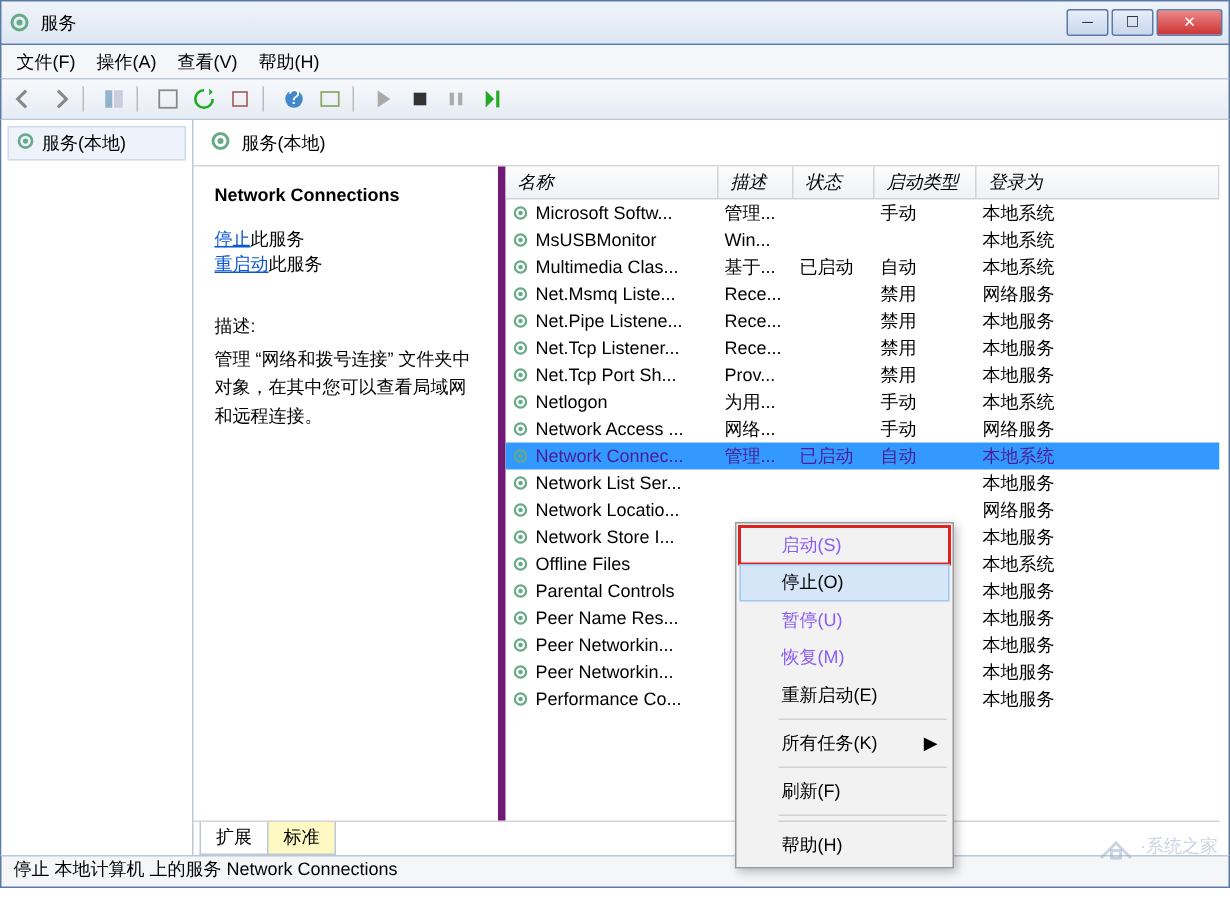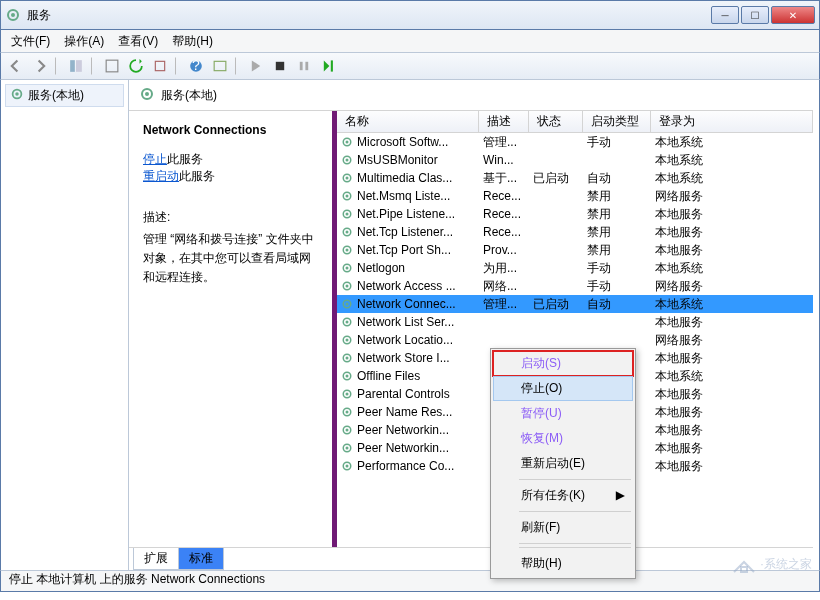--- a/index.html
+++ b/index.html
@@ -28,33 +28,33 @@
 .rp-header { height: 30px; display: flex; align-items: center; padding: 0 10px; gap: 6px; }
 .rp-body { flex: 1; display: flex; border-top: 1px solid #d4d4d4; border-bottom: 1px solid #d4d4d4; margin: 0 6px 0 0; }
 .detailpane { width: 208px; padding: 12px 14px; border-right: 5px solid #701a75; }
 .detailpane .svcname { font-weight: bold; margin-bottom: 14px; }
 .detailpane a { color: #0b57d0; text-decoration: underline; cursor: pointer; }
 .detailpane .desc-lbl { margin-top: 24px; margin-bottom: 4px; }
 .detailpane .desc-txt { line-height: 1.6; }
 
 .listpane { flex: 1; overflow: hidden; position: relative; }
 .listhdr { display: flex; background: linear-gradient(#fdfdfe,#eef1f7); border-bottom: 1px solid #d4d4d4; height: 22px; }
-.listhdr div { border-right: 1px solid #d4d4d4; padding: 3px 8px; display: flex; align-items: center; }
+.listhdr div { border-right: 1px solid #d4d4d4; padding: 3px 8px; display: flex; align-items: center; font-style: italic; }
 .col-name { width: 142px; } .col-desc { width: 50px; } .col-stat { width: 54px; } .col-start { width: 68px; } .col-logon { flex: 1; }
 
 .rows { }
 .row { display: flex; height: 18px; align-items: center; }
-.row.sel { background: #3399ff; color: #000000; }
+.row.sel { background: #3399ff; color: #4c1d95; }
 .row .c { padding: 0 4px; overflow: hidden; white-space: nowrap; text-overflow: ellipsis; }
 .row .c.n { width: 142px; display: flex; align-items: center; gap: 4px; }
 .row .c.d { width: 50px; } .row .c.s { width: 54px; } .row .c.t { width: 68px; } .row .c.l { flex: 1; }
 .gear { width: 12px; height: 12px; flex-shrink: 0; }
 
 .tabs { height: 22px; display: flex; margin-left: 4px; }
-.tab { border: 1px solid #bcc8d8; border-top: none; padding: 2px 10px; background: #3b82f6; margin-right: -1px; }
+.tab { border: 1px solid #bcc8d8; border-top: none; padding: 2px 10px; background: #fef9c3; margin-right: -1px; }
 .tab.active { background: #fff; }
 
 .statusbar { height: 22px; border: 1px solid #5a7aa8; border-top-color: #bcc8d8; padding: 3px 8px; background: #f5f6f7; display: flex; align-items: flex-end; }
 
 .ctxmenu { position: absolute; left: 490px; top: 348px; width: 146px; background: #f2f2f2; border: 1px solid #9a9a9a; box-shadow: 2px 2px 6px rgba(0,0,0,.25); padding: 2px; z-index: 100; }
 .ctxmenu .mi { padding: 4px 20px 4px 28px; position: relative; white-space: nowrap; }
 .ctxmenu .mi.hl { background: #d5e6f8; border: 1px solid #a4c8ef; padding: 3px 19px 3px 27px; }
 .ctxmenu .mi.dis { color: #8b5cf6; }
 .ctxmenu .mi.redbox { outline: 2px solid #d22; outline-offset: -1px; }
 .ctxmenu .msep { height: 1px; background: #d0d0d0; margin: 3px 2px 3px 26px; }

